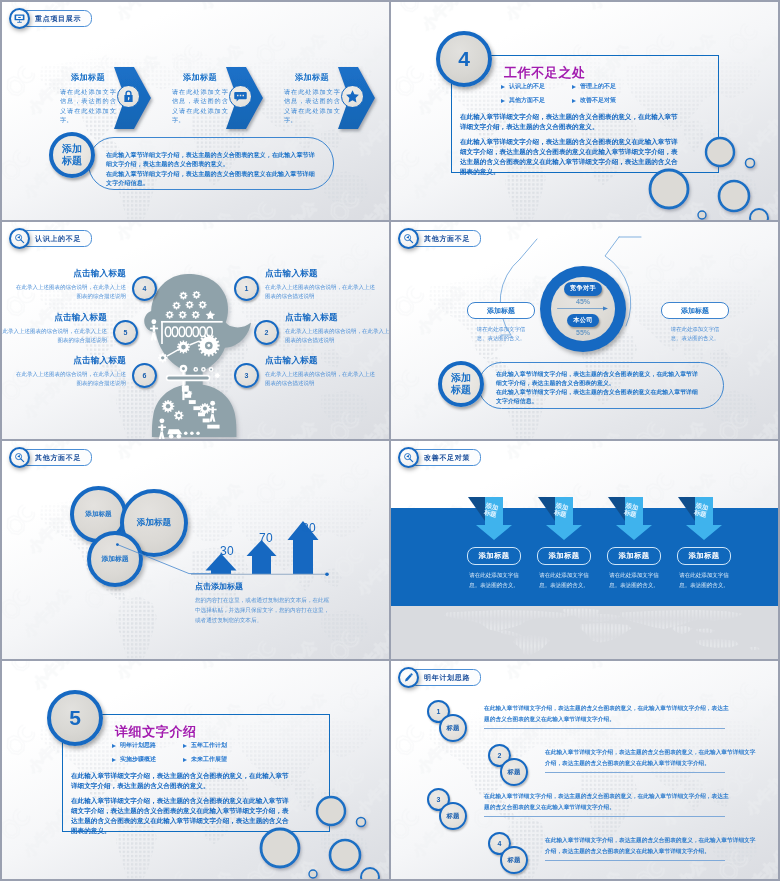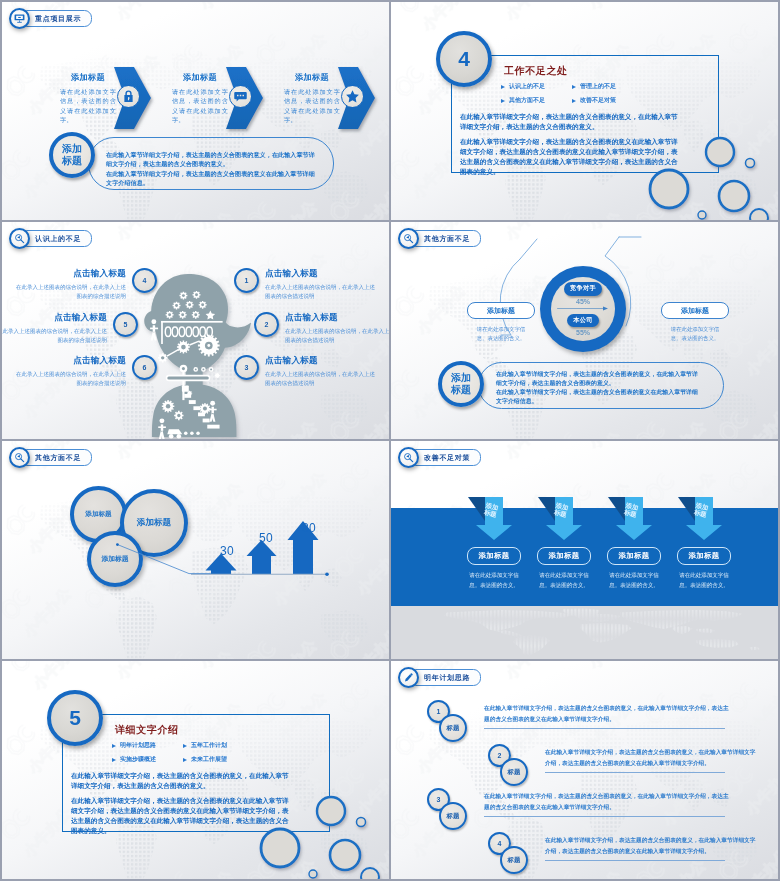--- a/index.html
+++ b/index.html
@@ -90,42 +90,42 @@
       padding:2.2px 6px;letter-spacing:.3px;box-shadow:1.2px 1.8px 2px rgba(0,0,0,.3);}
   .s4-val{font-size:7px;color:#6c9ac4;font-weight:bold;margin:2px 0 0 0;}
   .s4-arrow{width:52px;height:5px;margin:1px 0 3px 0;}
   .s4-side{position:absolute;width:68px;z-index:5;}
   .s4-lpill{border:1px solid #3d84cf;border-radius:8px;height:15px;display:flex;align-items:center;
       justify-content:center;font-size:7px;font-weight:bold;color:#1e73c8;background:#fff;}
   .s4-lbody{margin-top:6px;font-size:5.4px;color:#4b8ed6;line-height:1.75;text-align:center;}
 
   
   .s3-head{position:absolute;left:136px;top:49px;width:117px;height:176px;z-index:2;}
-  .s3-item{position:absolute;display:flex;align-items:flex-start;z-index:5;}
+  .s3-item{position:absolute;display:flex;align-items:flex-end;z-index:5;}
   .s3-r{left:232px;}
   .s3-l{right:232px;flex-direction:row;}
   .s3-num{width:25px;height:25px;border-radius:50%;border:2.4px solid #1669c2;box-sizing:border-box;
      background:radial-gradient(circle at 40% 33%,#eceae7 0%,#e2e0dc 60%,#d4d2ce 100%);flex:0 0 auto;
      display:flex;align-items:center;justify-content:center;font-size:7px;font-weight:bold;color:#1a5fae;
      box-shadow:1px 1.6px 2px rgba(0,0,0,.28);}
   .s3-tx{width:111px;margin-left:6px;}
   .s3-tr{margin-left:0;margin-right:6px;text-align:right;}
   .s3-t{font-size:8.6px;font-weight:bold;color:#1669c2;margin-bottom:3px;letter-spacing:.2px;}
   .s3-b{font-size:5.5px;color:#4b8ed6;line-height:1.62;}
 
   
   .s2-box{position:absolute;left:60px;top:53px;width:268px;height:118px;z-index:3;
         border:1.8px solid #0f6cc0;box-sizing:border-box;}
   .s2-circ{position:absolute;left:45px;top:29px;width:56px;height:56px;border-radius:50%;z-index:5;
         border:4.6px solid #1669c2;box-sizing:border-box;
         background:radial-gradient(circle at 42% 33%,#e2e1de 0%,#d8d7d3 55%,#cbcac6 100%);
         display:flex;align-items:center;justify-content:center;
         font-size:21px;font-weight:bold;color:#1669c2;
         box-shadow:2px 3px 4px rgba(0,0,0,.32);}
-  .s2-title{position:absolute;left:113px;top:62px;font-size:10px;font-weight:bold;color:#7f1d1d;
+  .s2-title{position:absolute;left:113px;top:62px;font-size:13px;font-weight:bold;color:#a21caf;
         letter-spacing:.6px;z-index:6;text-shadow:0 1px 1px rgba(255,255,255,.8);}
   .s2-bul{position:absolute;left:110px;top:80px;width:142px;display:flex;flex-wrap:wrap;z-index:6;}
   .s2-b{width:71px;display:flex;align-items:center;margin-bottom:5px;font-size:6px;font-weight:bold;color:#2a7ad0;}
   .s2-b i{width:0;height:0;border-left:4px solid #2a7ad0;border-top:2.6px solid transparent;
         border-bottom:2.6px solid transparent;margin-right:4px;display:inline-block;}
   .s2-p{position:absolute;left:69px;width:255px;font-size:6.6px;font-weight:bold;color:#1669c2;
         line-height:1.5;z-index:6;white-space:nowrap;}
   .s1-cocirc{position:absolute;left:47px;top:130px;width:46px;height:46px;border-radius:50%;
         border:4px solid #1669c2;box-sizing:border-box;z-index:5;
         background:radial-gradient(circle at 40% 32%,#f0eeeb 0%,#e7e5e0 60%,#dad8d3 100%);
@@ -636,38 +636,46 @@
     <svg class="s5-chart" viewBox="0 0 389 219">
       <g fill="#1668c1">
         <path d="M209,133 V129.5 H203.5 L219,112.5 L234.5,129.5 H229 V133 Z"></path>
         <path d="M250,133 V115 H244.5 L259.5,99 L274.5,115 H269 V133 Z"></path>
         <path d="M291,133 V99 H285.5 L301,80 L316.5,99 H311 V133 Z"></path>
       </g>
       <path d="M189 133.2 H324" stroke="#93abc6" stroke-width="1.1"></path>
       <circle cx="325" cy="133.2" r="1.8" fill="#1668c1"></circle>
     </svg>
     <div class="s5-lab" style="left:218px;top:103px">30</div>
-    <div class="s5-lab" style="left:257px;top:90px">50</div>
+    <div class="s5-lab" style="left:257px;top:90px">70</div>
     <div class="s5-lab" style="left:300px;top:80px">80</div>
 
     <svg style="position:absolute;left:0;top:0;width:387px;height:218px;z-index:8" viewBox="0 0 389 219">
       <path d="M116 104 L188 133.2 L210 133.2" fill="none" stroke="#4e8cd0" stroke-width=".85"></path>
       <circle cx="116" cy="104" r="1.4" fill="#1668c1"></circle>
     </svg>
 
     <div class="s5-circ" style="left:68px;top:45px;width:57px;height:57px;font-size:6.6px;z-index:5">
         <span>添加标题</span>
       </div>
     <div class="s5-circ" style="left:118px;top:48px;width:68px;height:68px;font-size:8.6px;z-index:6">
         <span>添加标题</span>
       </div>
     <div class="s5-circ" style="left:85px;top:90px;width:56px;height:56px;font-size:6.8px;z-index:7">
         <span>添加标题</span>
       </div>
 
+    <div class="s5-cap">
+      <div class="s5-capt">点击添加标题</div>
+      <div class="s5-capb">
+        <div>您的内容打在这里，或者通过复制您的文本后，在此框</div>
+        <div>中选择粘贴，并选择只保留文字，您的内容打在这里，</div>
+        <div>或者通过复制您的文本后。</div>
+      </div>
+    </div>
   </div>
 
   <div class="slide" id="s6">
     <div class="bg"></div>
     <div class="s6-grayband"></div>
     <svg class="s6-map" viewBox="0 0 380 180" preserveAspectRatio="none">
         <g clip-path="url(#mapclip)">
           <rect width="380" height="180" fill="url(#mapdots2)"></rect>
         </g>
       </svg>

